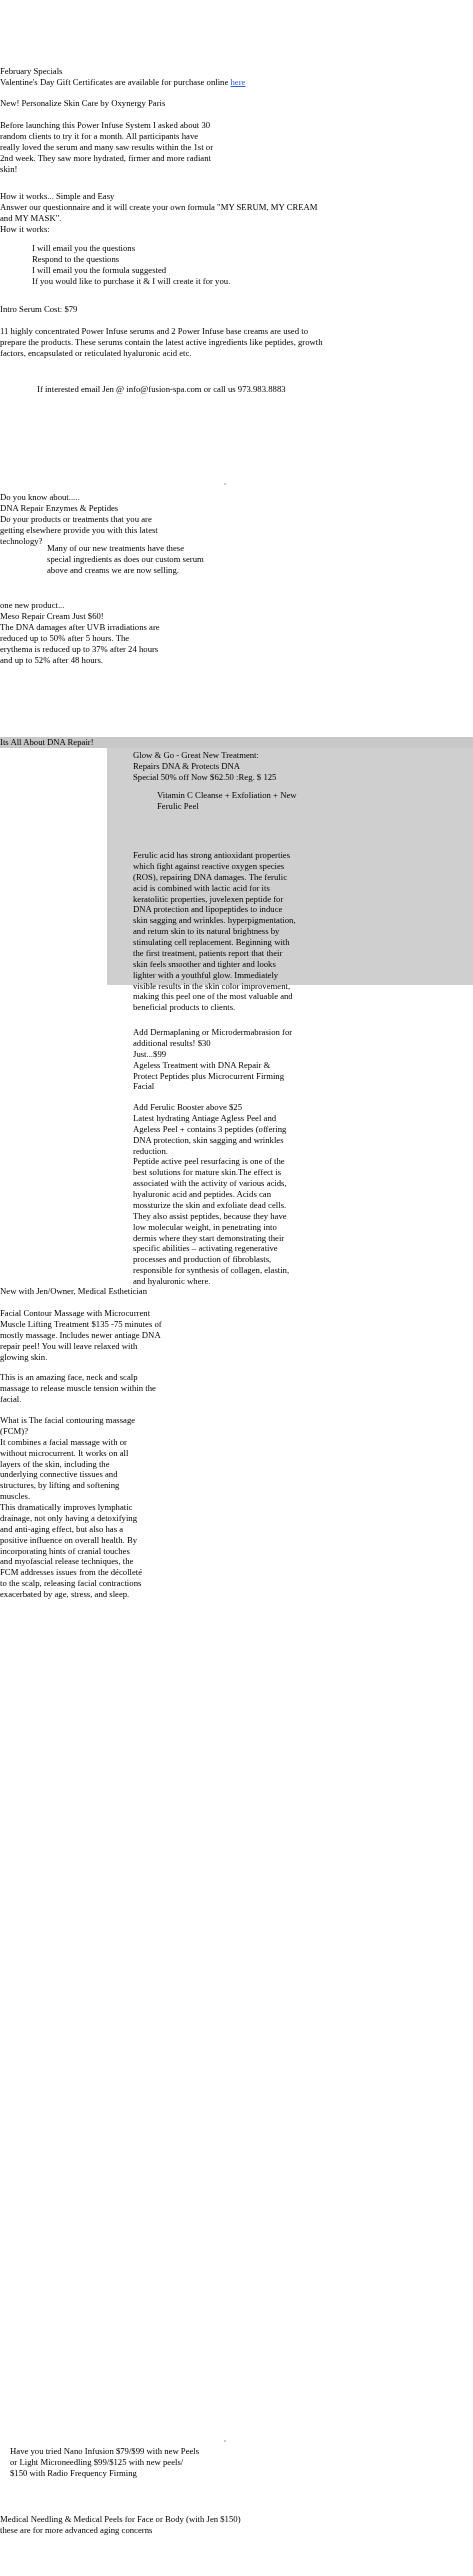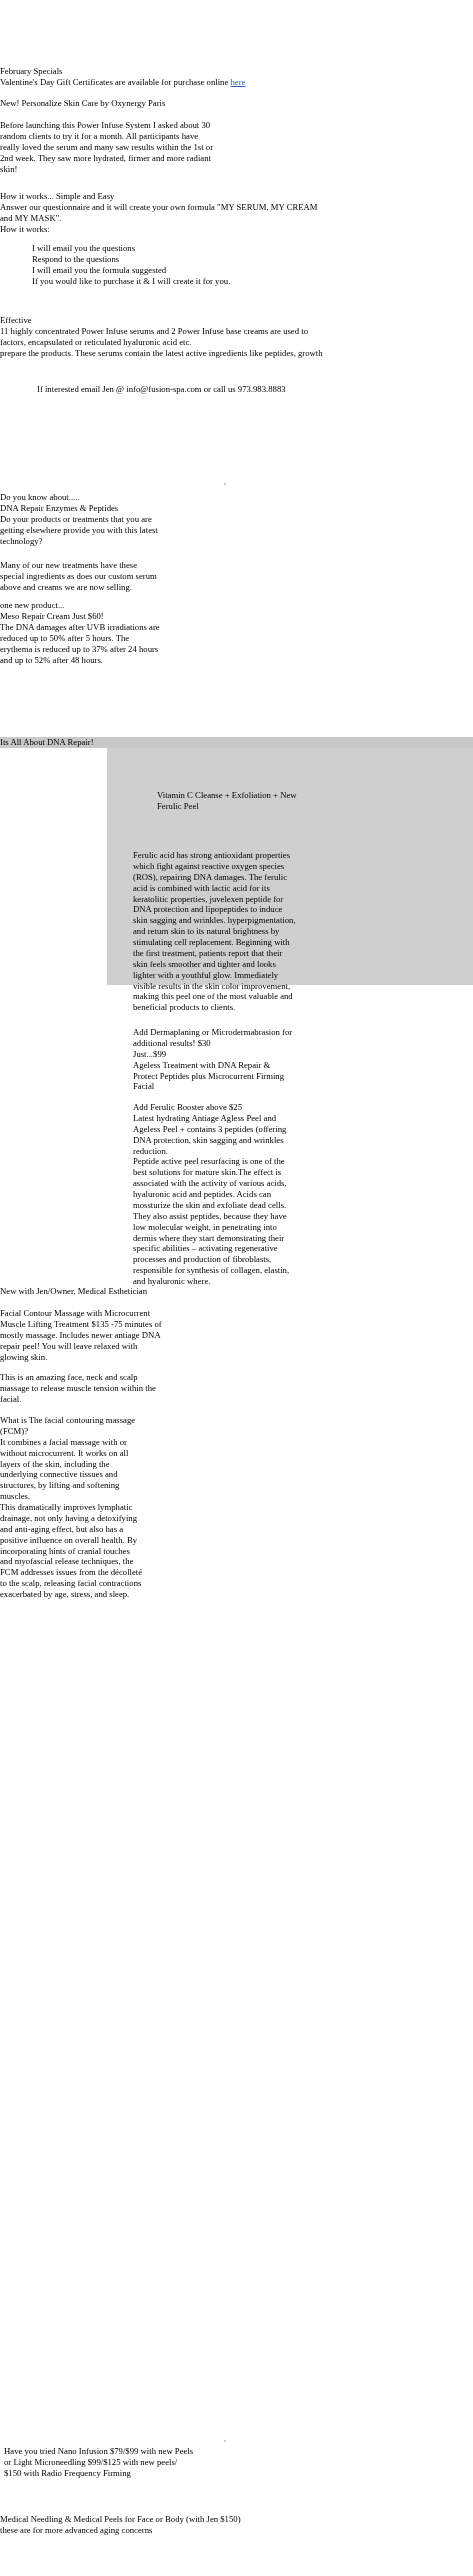--- a/index.html
+++ b/index.html
@@ -91,46 +91,46 @@
     <span class="ln">and MY MASK".</span>
   </div>
 
   <div class="blk tight indent" style="left:0px; top:243px; width:442px;">
     <span class="ln">I will email you the questions</span>
     <span class="ln">Respond to the questions</span>
     <span class="ln">I will email you the formula suggested</span>
     <span class="ln">If you would like to purchase it &amp; I will create it for you.</span>
   </div>
 
-
-  <div class="blk" style="left:0px; top:315px; width:474px;">
-    <span class="ln">Effective</span>
-  </div>
+  <div class="blk" style="left:0px; top:304px; width:474px;">
+    <span class="ln">Intro Serum Cost: $79</span>
+  </div>
+
 
   <div class="blk tight" style="left:0px; top:326px; width:423px;">
     <span class="ln">11 highly concentrated Power Infuse serums and 2 Power Infuse base creams are used to</span>
+    <span class="ln">prepare the products. These serums contain the latest active ingredients like peptides, growth</span>
     <span class="ln">factors, encapsulated or reticulated hyaluronic acid etc.</span>
-    <span class="ln">prepare the products. These serums contain the latest active ingredients like peptides, growth</span>
   </div>
 
   <div class="blk" style="left:0px; top:384px; width:408px;margin-left:37px;">
     <span class="ln">If interested email Jen @ info@fusion-spa.com or call us 973.983.8883</span>
   </div>
 
   <div class="dot" style="left:224px; top:483px;"></div>
 
   <div class="blk tight" style="left:0px; top:492px; width:221px;">
     <span class="ln">Do you know about.....</span>
     <span class="ln">DNA Repair Enzymes &amp; Peptides</span>
     <span class="ln">Do your products or treatments that you are</span>
     <span class="ln">getting elsewhere provide you with this latest</span>
     <span class="ln">technology?</span>
   </div>
 
-  <div class="blk tight" style="left:0px; top:560px; width:221px;">
+  <div class="blk tight" style="left:0px; top:543px; width:221px;padding-left:47px;">
     <span class="ln">Many of our new treatments have these</span>
     <span class="ln">special ingredients as does our custom serum</span>
     <span class="ln">above and creams we are now selling.</span>
   </div>
 
   <div class="blk" style="left:0px; top:600px; width:221px;">
     <span class="ln">one new product...</span>
   </div>
 
   <div class="blk" style="left:0px; top:611px; width:221px;">
@@ -144,20 +144,25 @@
     <span class="ln">and up to 52% after 48 hours.</span>
   </div>
 
   <div class="blk greybar" style="left:0px; top:737px;"></div>
   <div class="blk" style="left:0px; top:737px; width:237px;">
     <span class="ln">Its All About DNA Repair!</span>
   </div>
 
   <div class="blk greybox" style="left:107px; top:748px; width:366px; height:237px;"></div>
 
+  <div class="blk tight" style="left:133px; top:750px; width:237px;">
+    <span class="ln">Glow &amp; Go - Great New Treatment:</span>
+    <span class="ln">Repairs DNA &amp; Protects DNA</span>
+    <span class="ln">Special 50% off Now $62.50 :Reg. $ 125</span>
+  </div>
 
   <div class="blk tight" style="left:157px; top:790px; width:237px;">
     <span class="ln">Vitamin C Cleanse + Exfoliation + New</span>
     <span class="ln">Ferulic Peel</span>
   </div>
 
   <div class="blk tight" style="left:133px; top:850px; width:229px;">
     <span class="ln">Ferulic acid has strong antioxidant properties</span>
     <span class="ln">which fight against reactive oxygen species</span>
     <span class="ln">(ROS), repairing DNA damages. The ferulic</span>
@@ -242,21 +247,21 @@
     <span class="ln">to the scalp, releasing facial contractions</span>
     <span class="ln">exacerbated by age, stress, and sleep.</span>
     <span class="ln"></span>
     <span class="ln"></span>
     <span class="ln"></span>
     <span class="ln"></span>
   </div>
 
   <div class="dot" style="left:224px; top:2440px;"></div>
 
-  <div class="blk tight" style="left:4px; top:2446px; width:316px;">
+  <div class="blk tight" style="left:10px; top:2446px; width:316px;">
     <span class="ln">Have you tried Nano Infusion $79/$99 with new Peels</span>
     <span class="ln">or Light Microneedling $99/$125 with new peels/</span>
     <span class="ln">$150 with Radio Frequency Firming</span>
   </div>
 
   <div class="blk tight" style="left:0px; top:2514px; width:316px;">
     <span class="ln">Medical Needling &amp; Medical Peels for Face or Body (with Jen $150)</span>
     <span class="ln">these are for more advanced aging concerns</span>
   </div>
 

